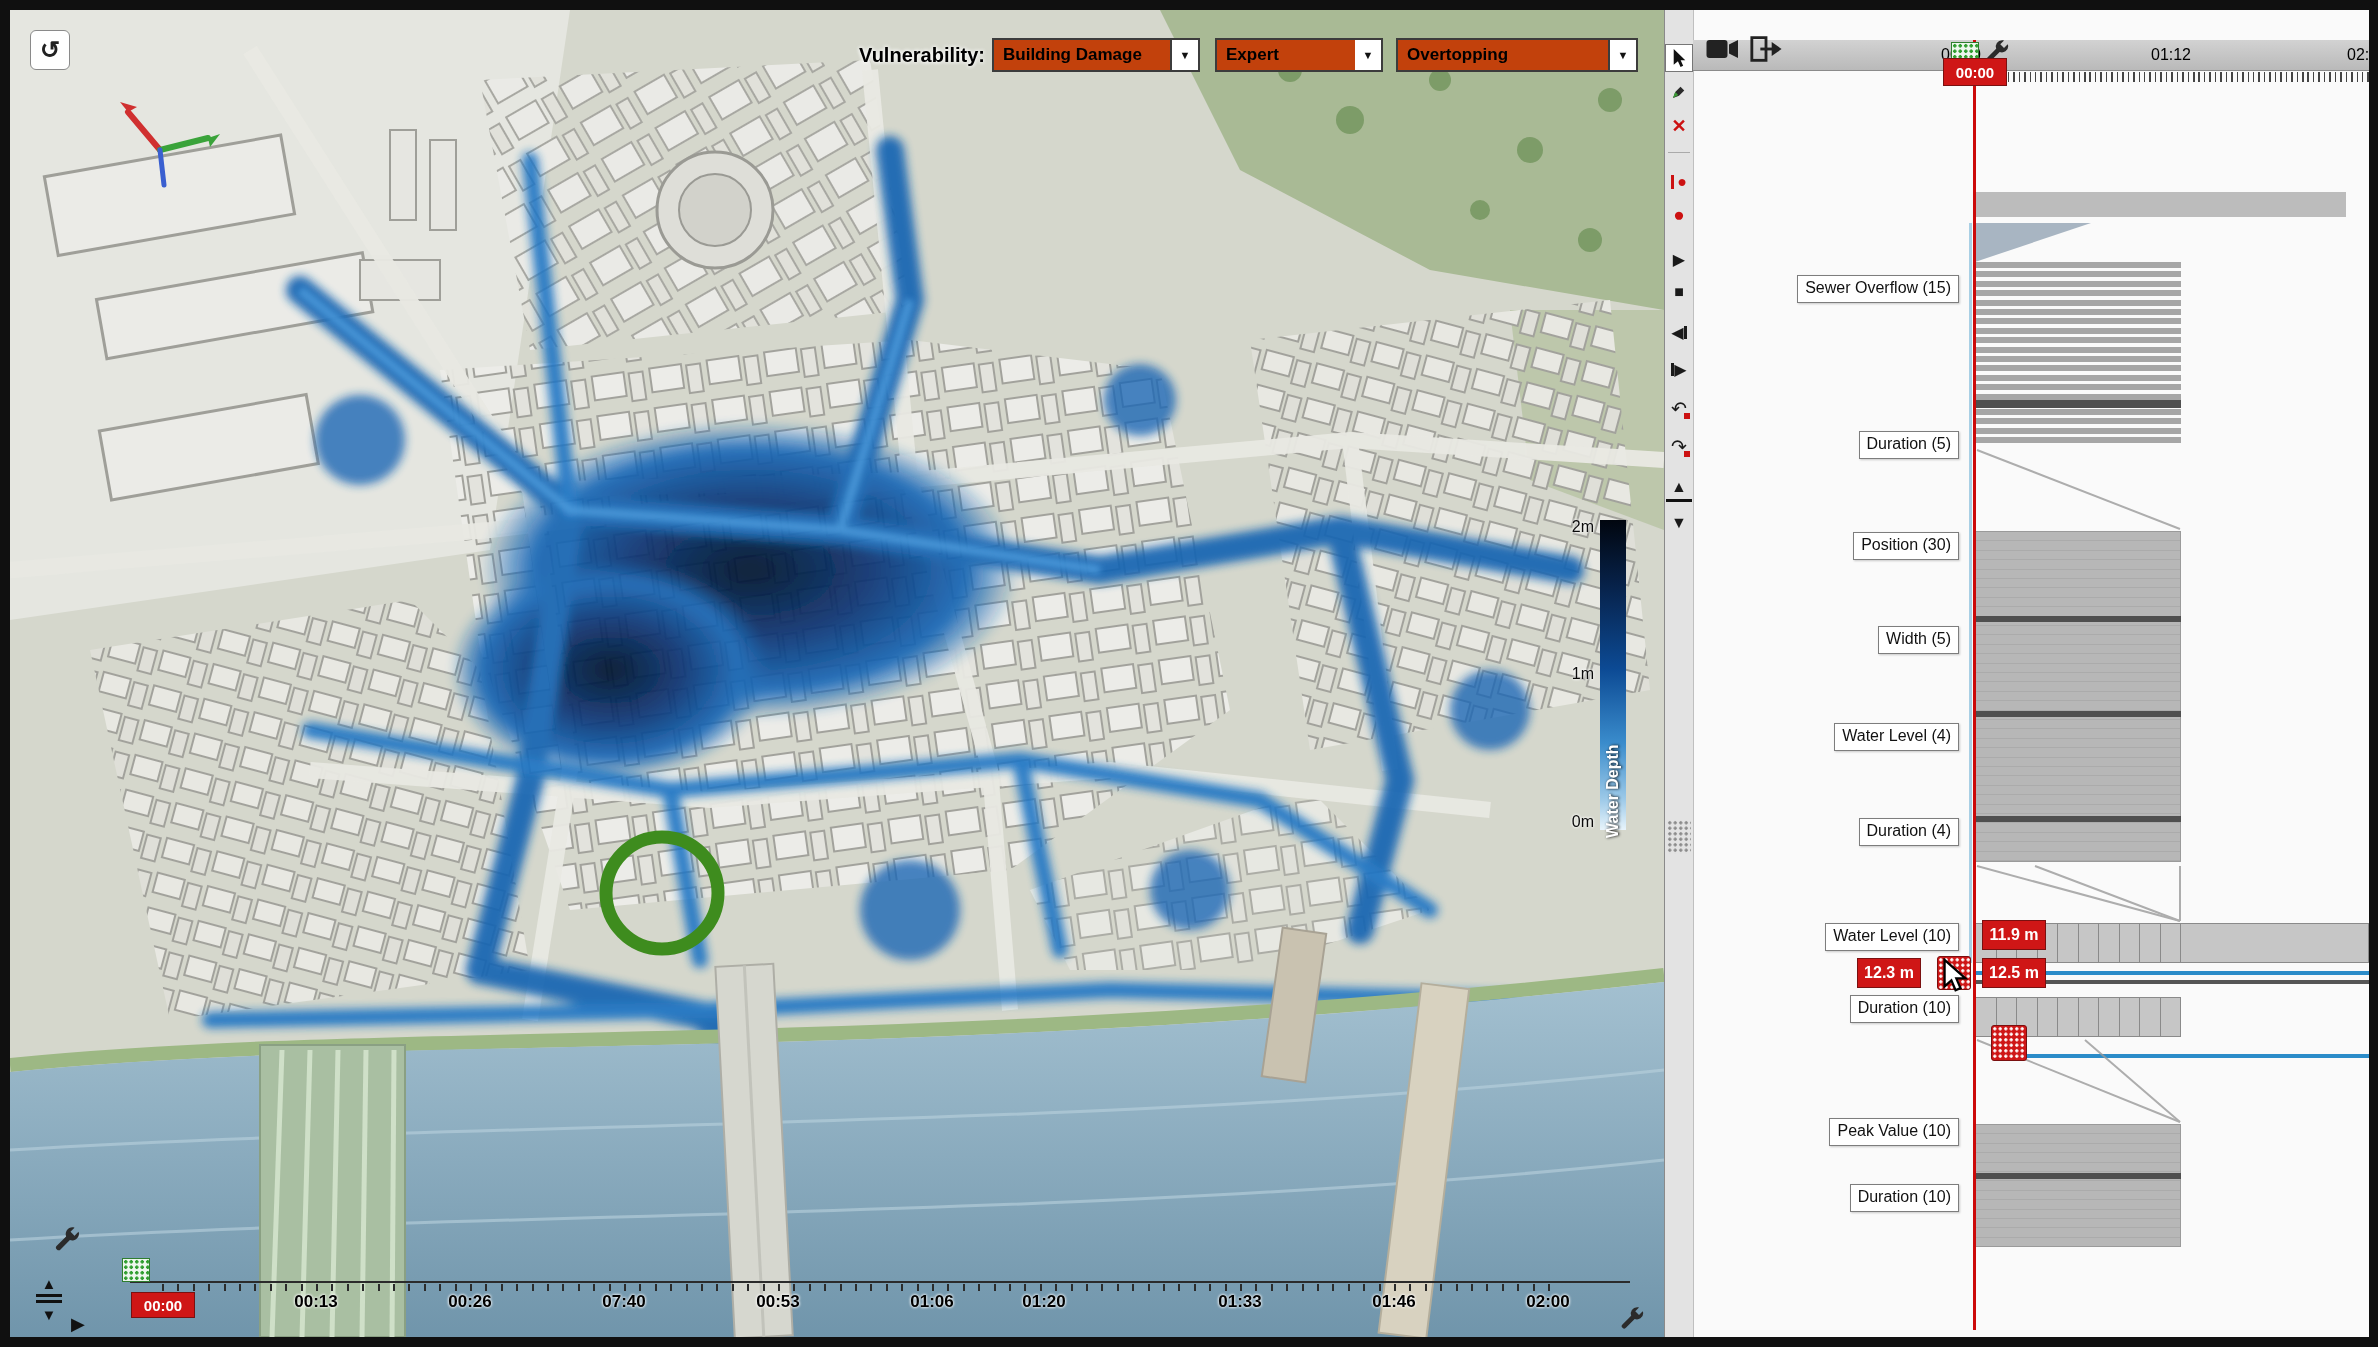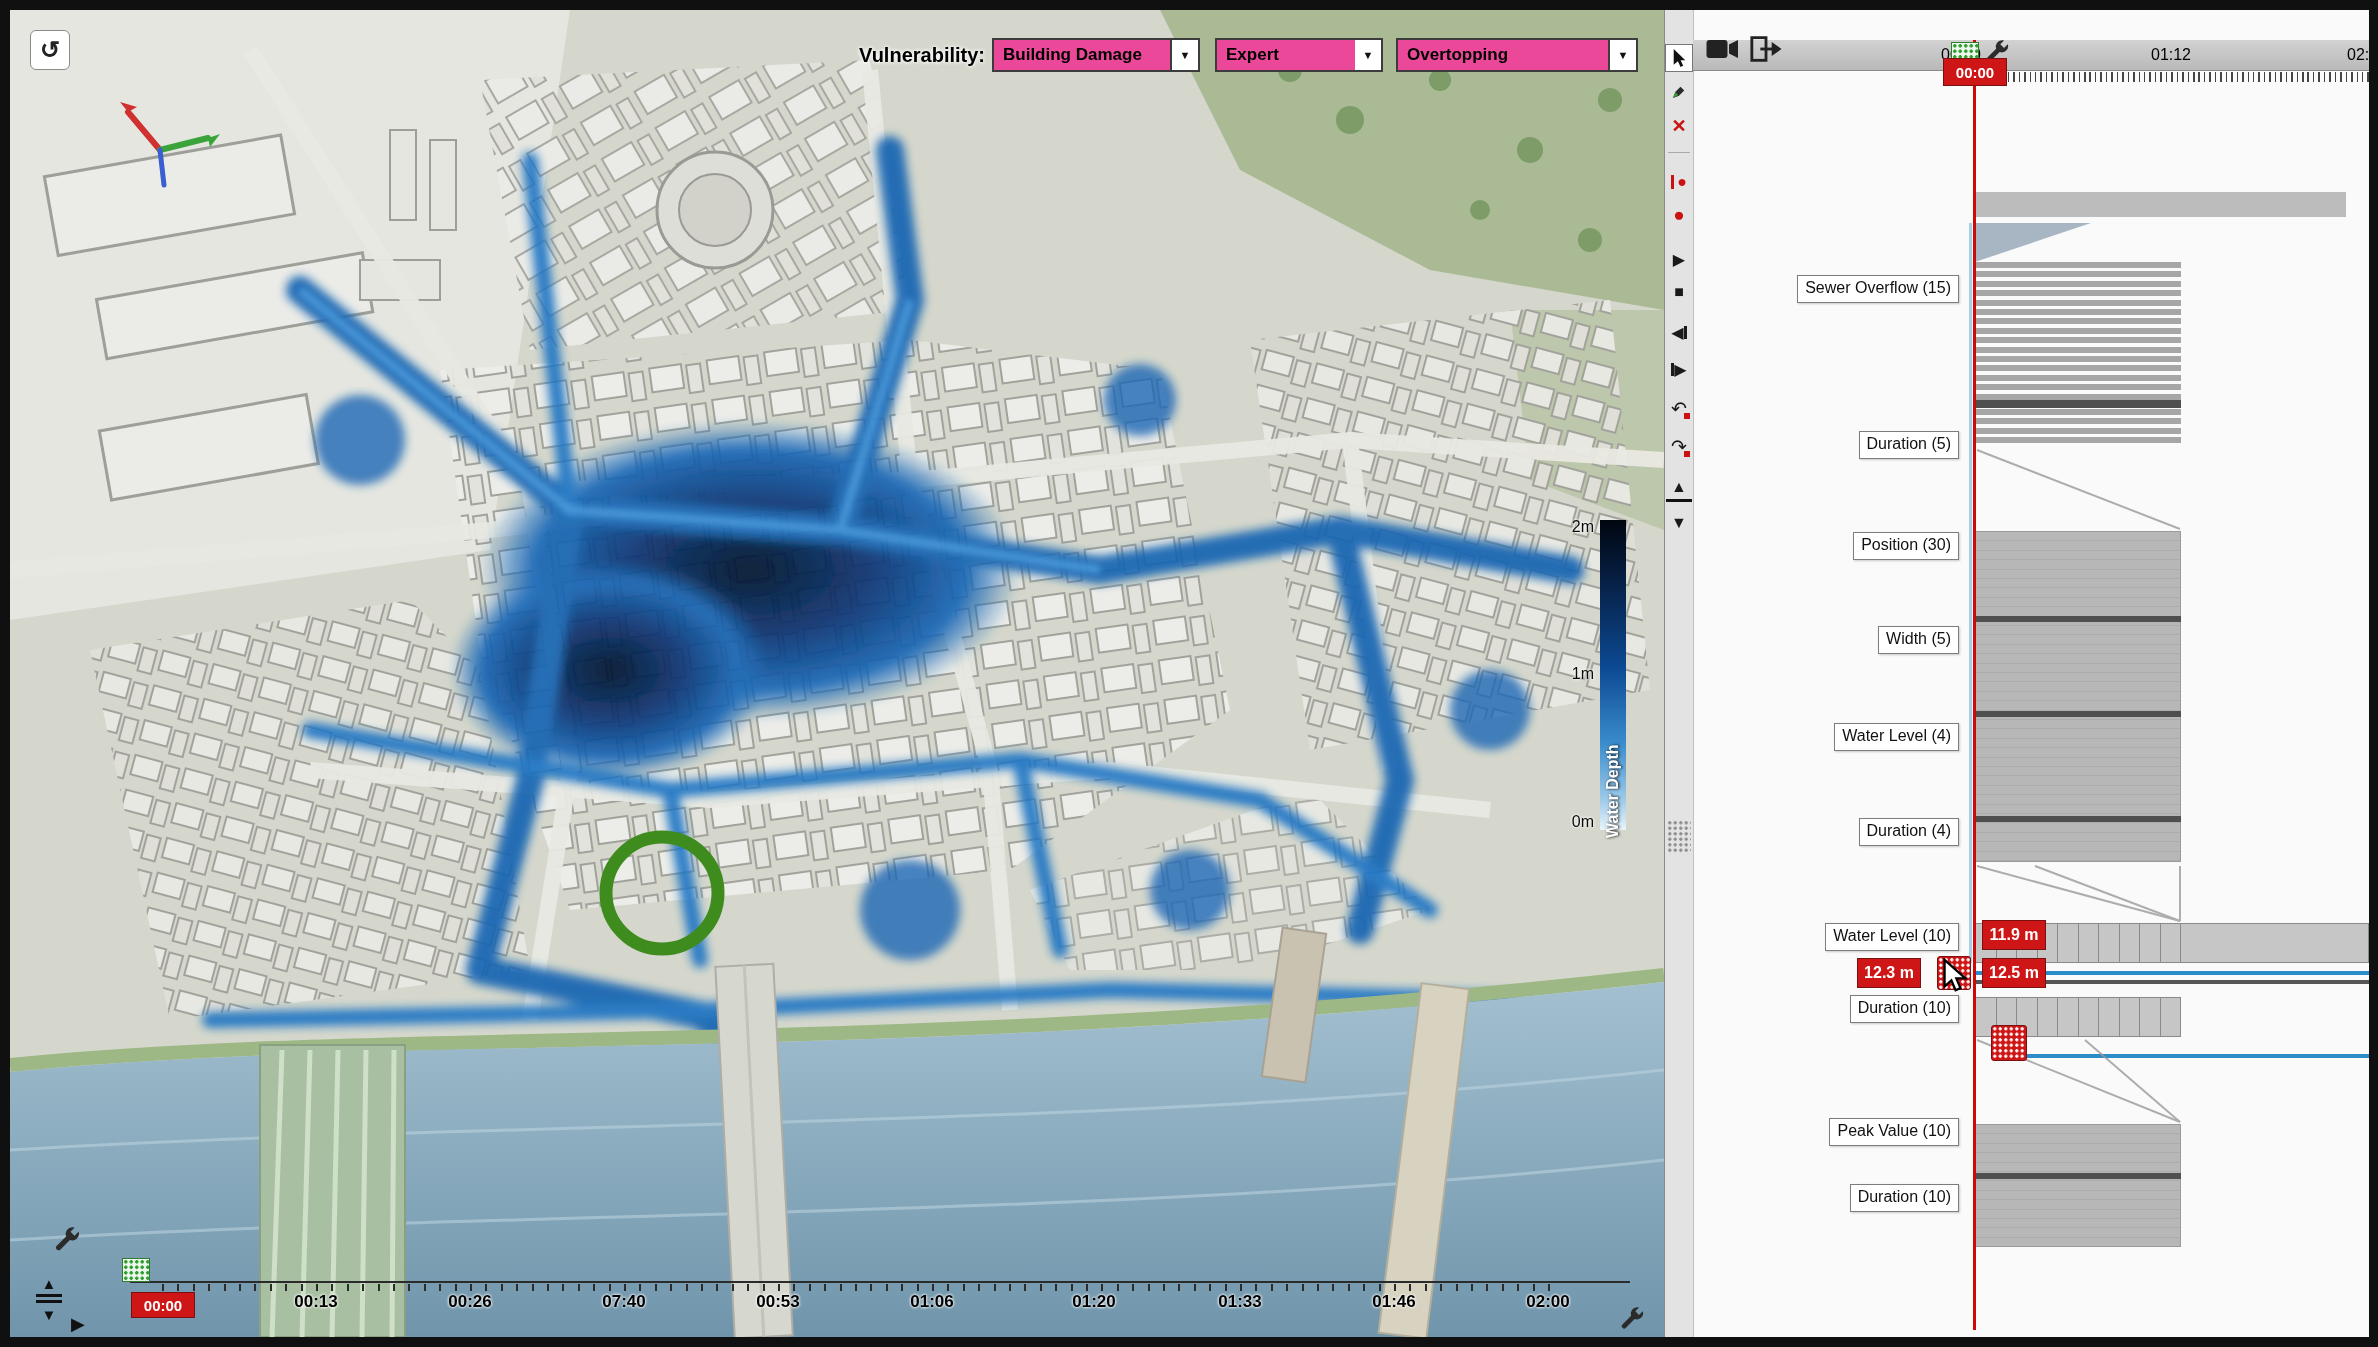--- a/index.html
+++ b/index.html
@@ -3,21 +3,21 @@
 <meta charset="utf-8">
 <style>
   html,body{margin:0;padding:0;background:#222}
   #app{position:relative;width:2378px;height:1347px;background:#101010;font-family:"Liberation Sans",sans-serif;overflow:hidden}
   .abs{position:absolute}
   #map-panel{position:absolute;left:10px;top:10px;width:1654px;height:1327px;background:#d5d7cc;overflow:hidden}
   #right-panel{position:absolute;left:1664px;top:10px;width:704px;height:1327px;background:#fafafa;overflow:hidden;border-left:1px solid #8a8a8a}
   
   .reset-btn{left:20px;top:20px;width:38px;height:38px;background:#fff;border:1px solid #8a8a8a;border-radius:6px;display:flex;align-items:center;justify-content:center;font-size:24px;font-weight:bold;color:#222}
   .vlabel{left:700px;top:34px;width:275px;text-align:right;font-weight:bold;font-size:20px;color:#000;text-shadow:0 0 4px #fff,0 0 4px #fff}
-  .sel{background:#ec4899;border:2px solid #3c3c3c;height:34px;display:flex;align-items:center;padding:0 9px;font-weight:bold;font-size:17px;color:#000;box-sizing:border-box;white-space:nowrap}
+  .sel{background:#c2410c;border:2px solid #3c3c3c;height:34px;display:flex;align-items:center;padding:0 9px;font-weight:bold;font-size:17px;color:#000;box-sizing:border-box;white-space:nowrap}
   .selbtn{background:#fff;border:2px solid #3c3c3c;border-left:none;height:34px;width:28px;display:flex;align-items:center;justify-content:center;font-size:11px;color:#111;box-sizing:border-box}
   .legend-bar{left:1590px;top:510px;width:26px;height:310px;background:linear-gradient(180deg,#01060f 0%,#07234c 22%,#0c4a94 48%,#3a8ccc 72%,#9cc9e8 90%,#e8f4fb 100%)}
   .legend-tick{left:1500px;width:84px;text-align:right;font-size:16px;color:#0a0a0a;text-shadow:0 0 3px #fff,0 0 3px #fff}
   .legend-title{left:1594px;top:828px;width:220px;transform:rotate(-90deg);transform-origin:0 0;font-size:16px;font-weight:bold;color:#fff;text-shadow:0 1px 3px #000}
   .mline{left:120px;top:1271px;width:1500px;height:2px;background:#2b2b2b}
   .mticks{left:152px;top:1274px;width:1393px;height:7px;background:repeating-linear-gradient(90deg,#2b2b2b 0 2px,transparent 2px 15.4px)}
   .mtick{position:absolute;top:1282px;transform:translateX(-50%);font-size:17px;font-weight:bold;color:#000;text-shadow:0 0 3px #fff,0 0 3px #fff;white-space:nowrap}
   .badge{background:#cf1616;border:1px solid #7a1010;color:#fff;font-weight:bold;display:flex;align-items:center;justify-content:center;box-sizing:border-box}
   .dotgrid-green{background-color:#eef7ee;background-image:radial-gradient(#2f9e2f 1.6px,transparent 1.8px);background-size:5.5px 5.5px;border:1px solid #2f7e2f}
   .dotgrid-red{background-color:#cf1616;background-image:radial-gradient(#fff 1.4px,transparent 1.6px);background-size:5.5px 5.5px;border:1px solid #7a1010;border-radius:3px}
@@ -224,21 +224,21 @@
     <div class="abs legend-title">Water Depth</div>
 
     <div class="abs mline"></div>
     <div class="abs mticks"></div>
     <span class="mtick" style="left:152px">00:00</span>
     <span class="mtick" style="left:306px">00:13</span>
     <span class="mtick" style="left:460px">00:26</span>
     <span class="mtick" style="left:614px">07:40</span>
     <span class="mtick" style="left:768px">00:53</span>
     <span class="mtick" style="left:922px">01:06</span>
-    <span class="mtick" style="left:1084px">01:20</span>
+    <span class="mtick" style="left:1034px">01:20</span>
     <span class="mtick" style="left:1230px">01:33</span>
     <span class="mtick" style="left:1384px">01:46</span>
     <span class="mtick" style="left:1538px">02:00</span>
     <div class="abs badge" style="left:121px;top:1282px;width:64px;height:26px;font-size:15px;z-index:5">00:00</div>
     <div class="abs dotgrid-green" style="left:112px;top:1248px;width:26px;height:22px"></div>
 
     <div class="abs" style="left:42px;top:1216px">
       <svg width="30" height="30" viewBox="0 0 24 24">
           <path d="M21.6 6.2a5.4 5.4 0 0 1-7.3 5L7 18.5A2.1 2.1 0 1 1 4 15.6l7.3-7.3a5.4 5.4 0 0 1 5-7.3c.6 0 1.2.1 1.7.3L14.8 4.5l3.2 3.2 3.2-3.2c.2.5.4 1.1.4 1.7z" fill="#2b2b2b"></path>
         </svg>

